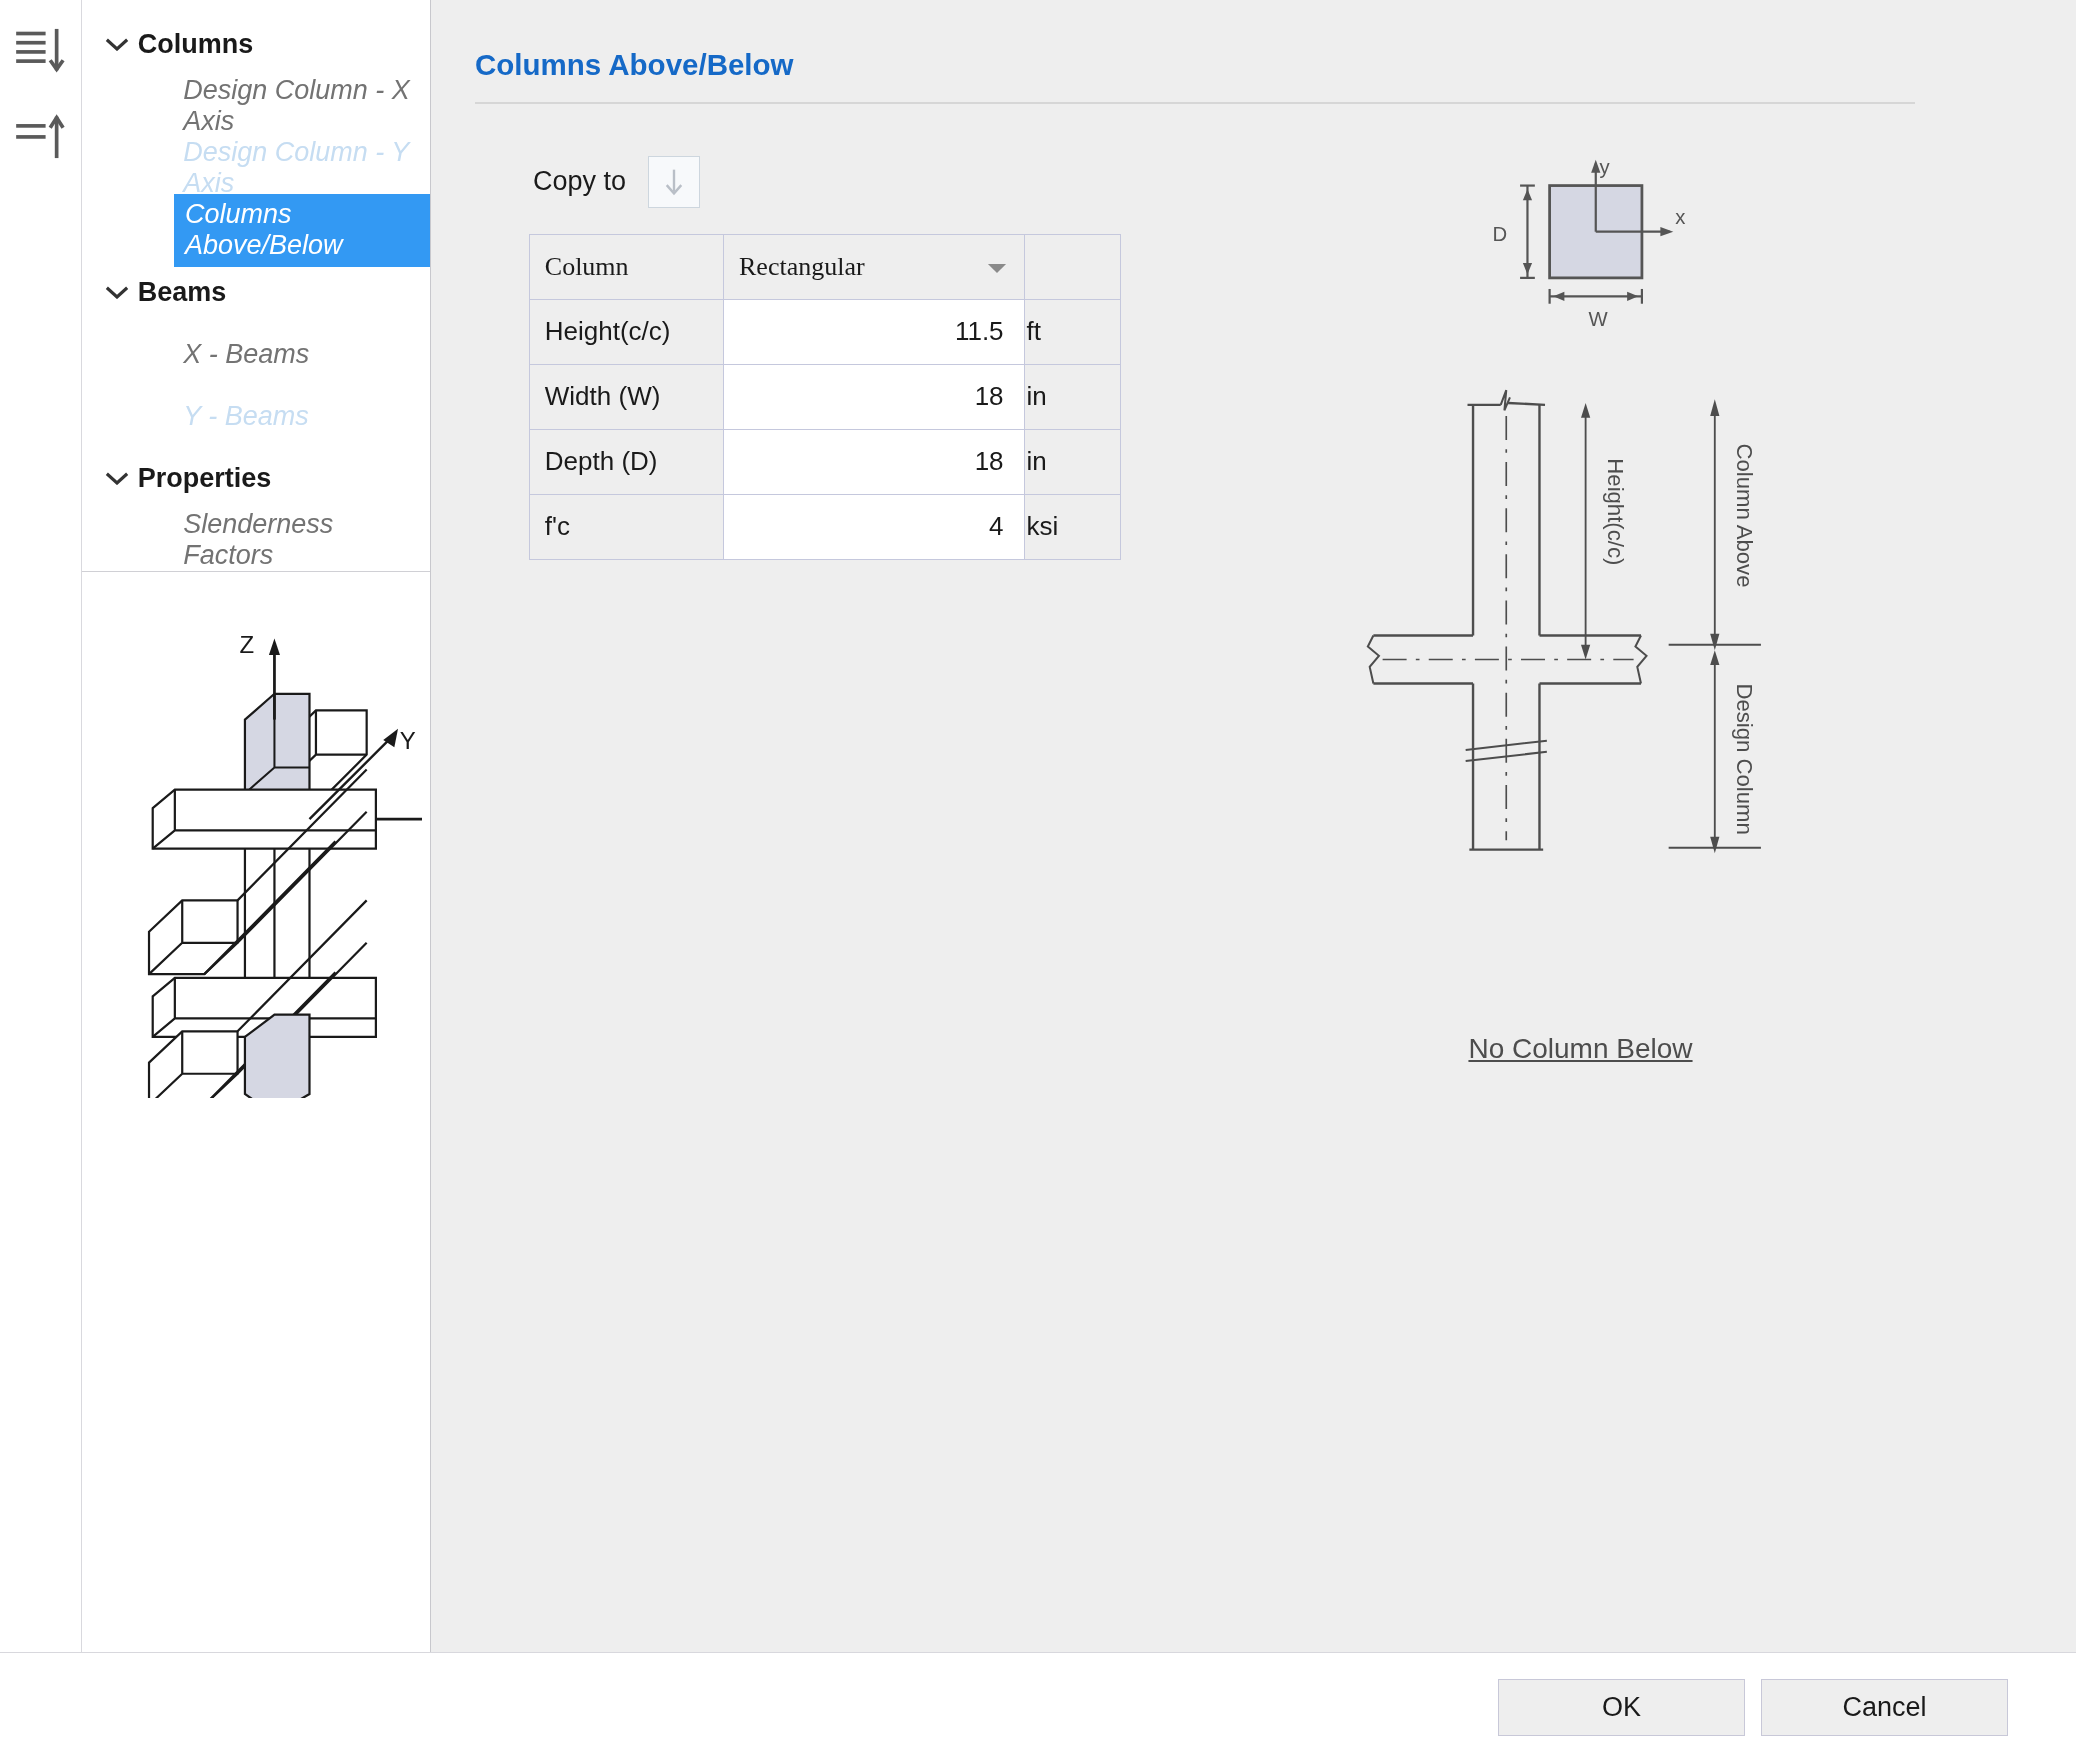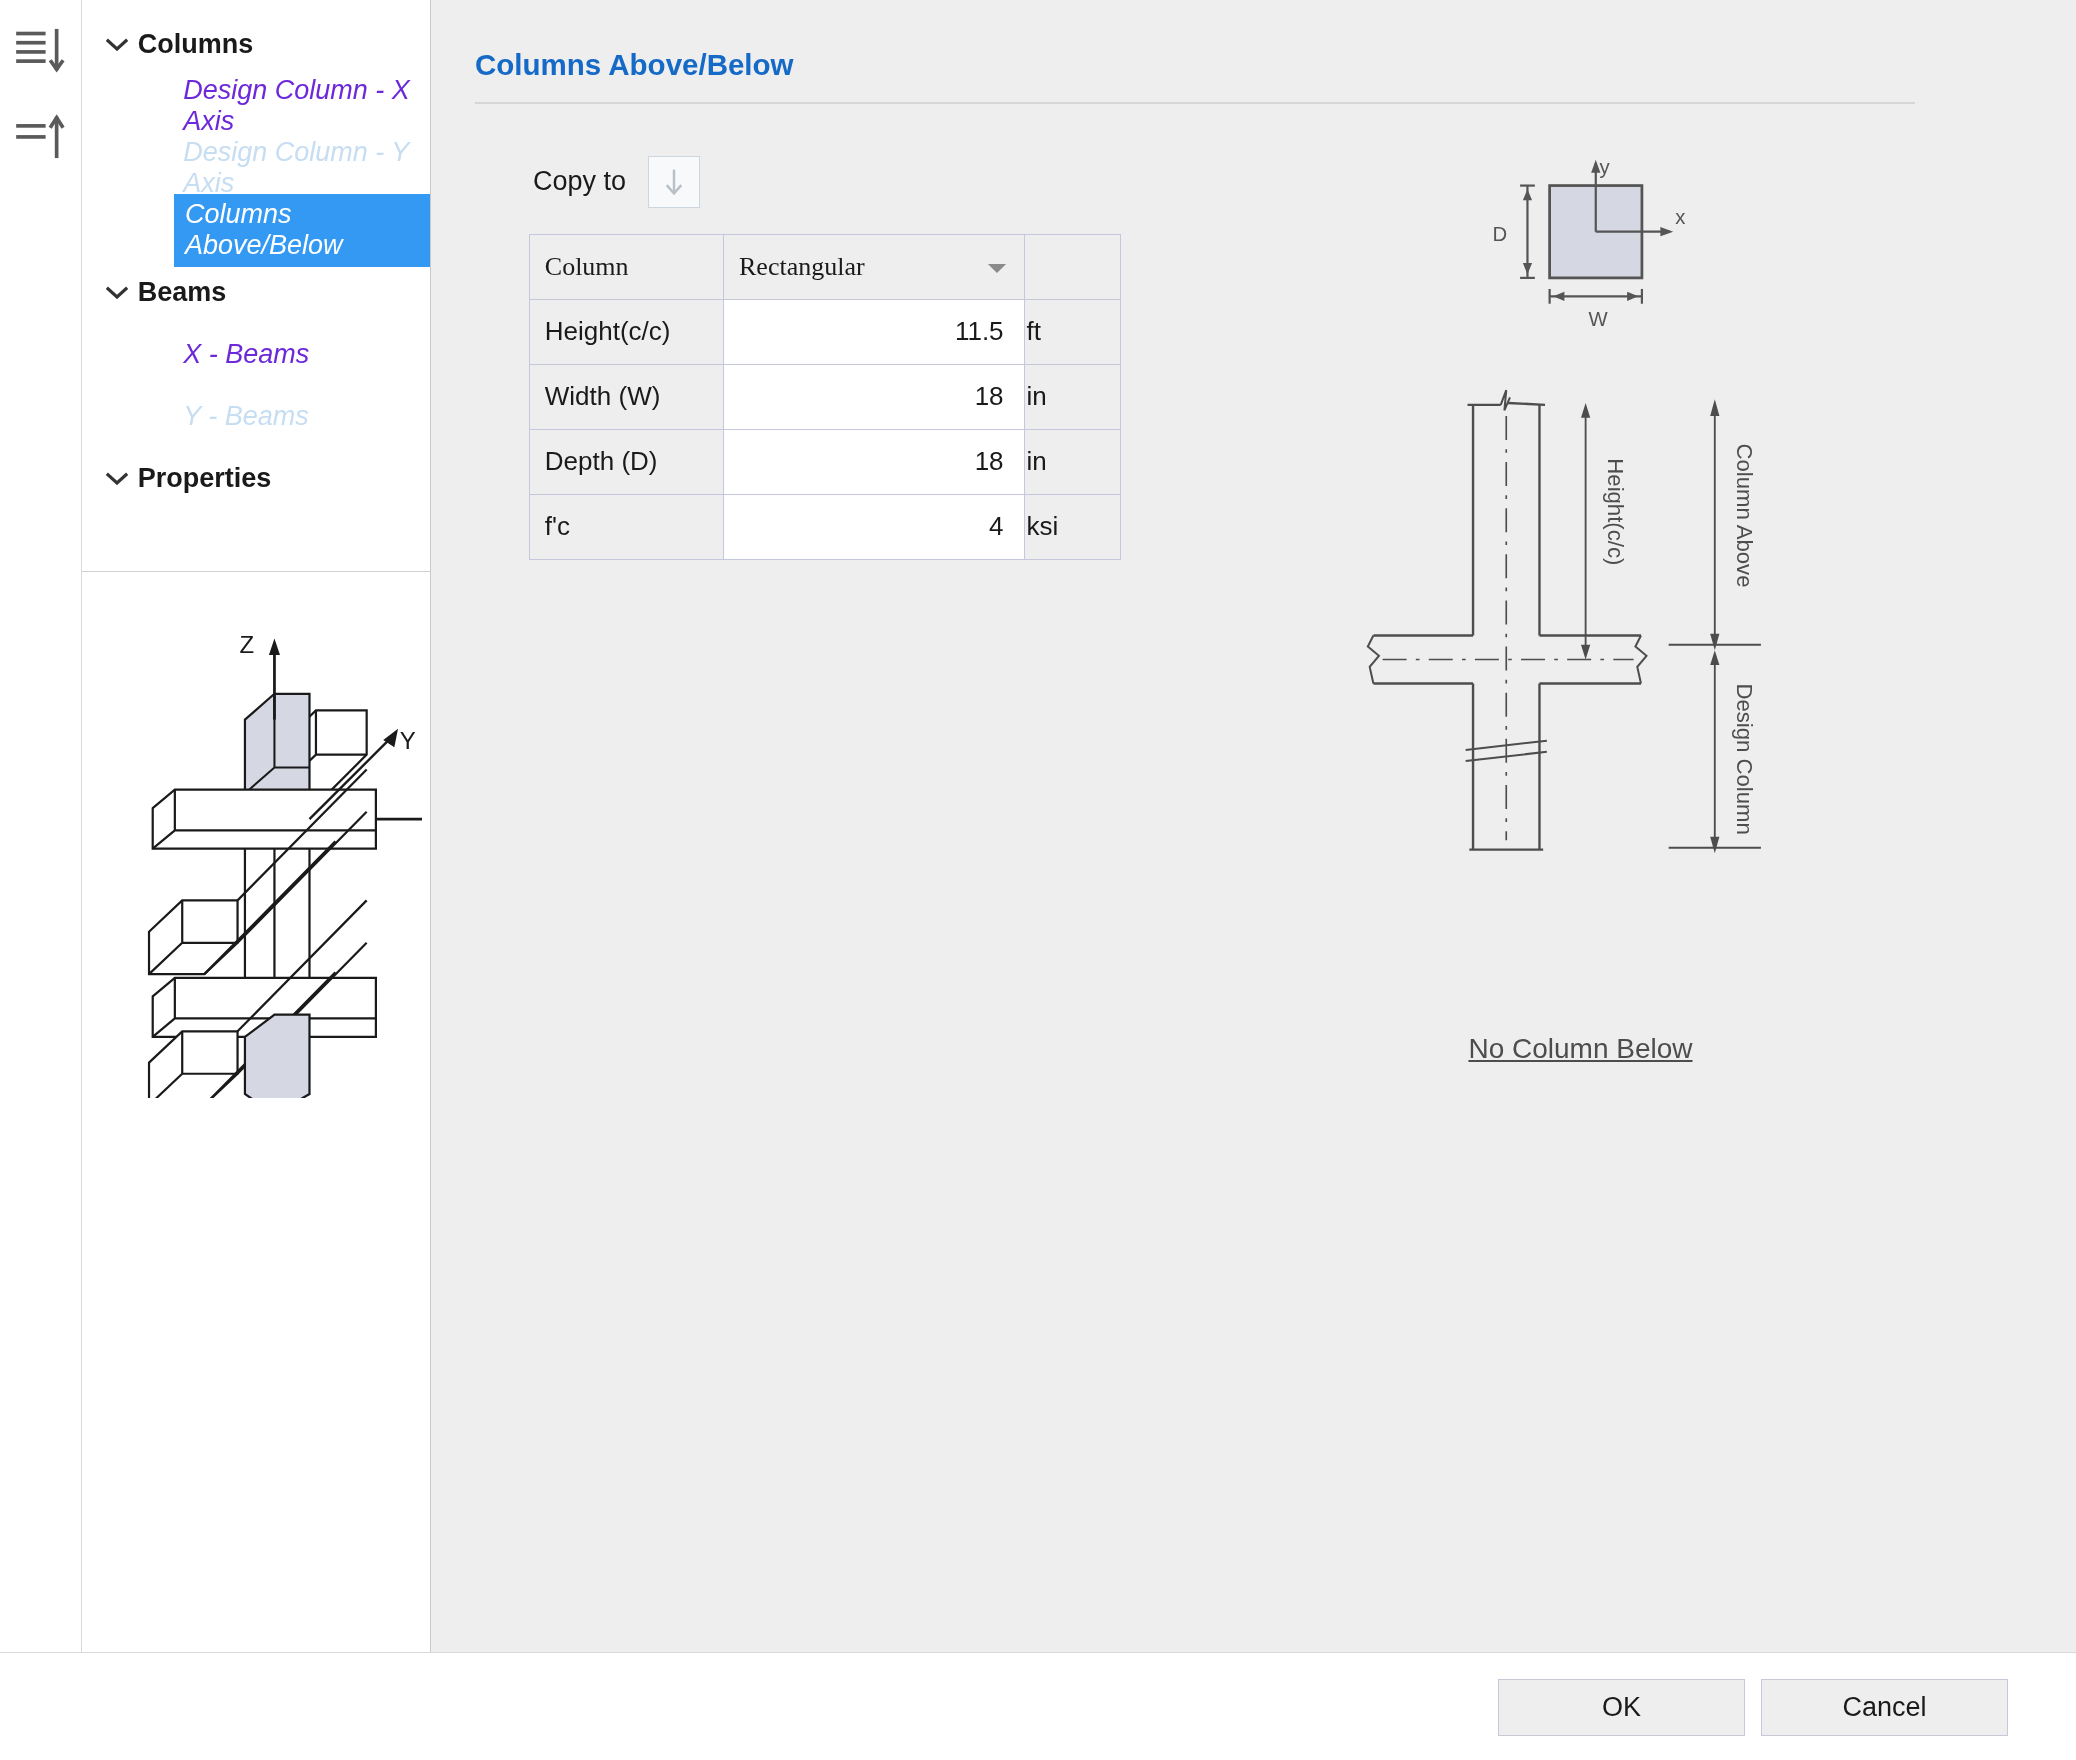--- a/index.html
+++ b/index.html
@@ -44,21 +44,21 @@
   .tree-panel {
     width: 349px; flex: 0 0 349px; display: flex; flex-direction: column;
     background: #ffffff; border-right: 0.9px solid #c8c8cd;
   }
   .tree-top { height: 572px; flex: 0 0 572px; border-bottom: 0.9px solid #d0d0d5; padding-top: 13px; }
   .tree-row { display: flex; align-items: center; height: 62px; padding-left: 14.8px; cursor: pointer; }
   .chev { width: 41px; flex: 0 0 41px; display: flex; align-items: center; justify-content: center; }
   .tree-group-label { font-size: 27px; font-weight: bold; color: #1a1a1a; }
   .tree-child { margin-left: 92px; padding-left: 0; }
   .tree-child .lbl {
-    font-size: 27px; font-style: italic; color: #6d28d9; padding: 5.5px 9.2px;
+    font-size: 27px; font-style: italic; color: #737373; padding: 5.5px 9.2px;
   }
   .tree-child.disabled .lbl { color: #c6ddf2; }
   .tree-child.selected { margin-left: 0; padding-left: 0; }
   .tree-child.selected .sel-wrap {
     background: #3399f3; margin-left: 92px; padding: 5.5px 11px 5.5px 11px; width: 100%;
   }
   .tree-child.selected .lbl { color: #ffffff; padding: 0; }
 
   .tree-bottom { flex: 1; display: flex; align-items: flex-start; justify-content: center; padding-top: 9.2px; }
 
@@ -185,20 +185,23 @@
         </div>
 
         <div class="tree-row">
           <span class="chev">
             <svg width="24" height="14.8" viewBox="0 0 26 16">
                 <path d="M2 3 L13 13 L24 3" fill="none" stroke="#333" stroke-width="3.4"></path>
               </svg>
           </span>
           <span class="tree-group-label">Properties</span>
         </div>
+        <div class="tree-row tree-child">
+          <span class="lbl">Slenderness Factors</span>
+        </div>
       </div>
 
       <div class="tree-bottom">
         <svg width="332" height="517" viewBox="0 0 360 560">
           <g stroke="#1a1a1a" stroke-width="2.4" fill="none">
 
             <path d="M168 214 L245 140 L300 140 L300 188 L232 256"></path>
             <path d="M245 140 L245 188 L300 188 M245 188 L168 262"></path>
 
             <path d="M168 150 L200 122 L238 122 L238 230 L168 230 Z" fill="#d5d7e3"></path>

